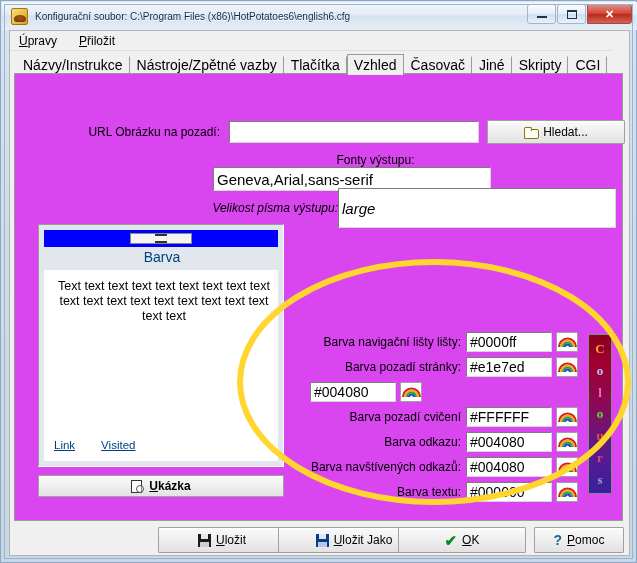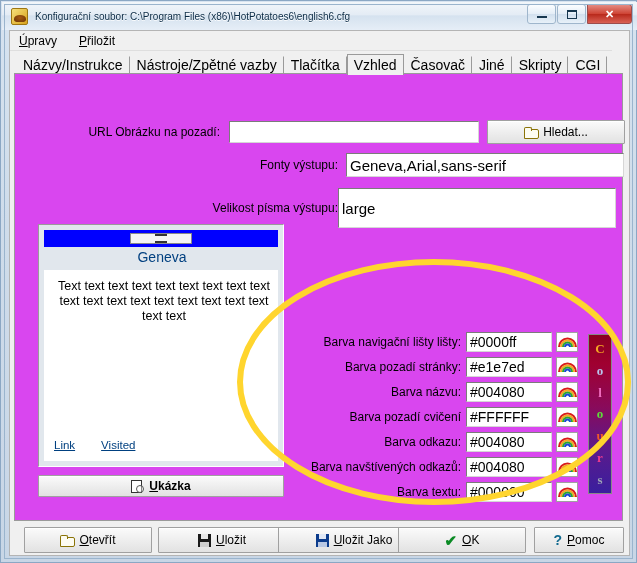--- a/index.html
+++ b/index.html
@@ -281,36 +281,36 @@
 
         <div class="row" style="left:40px; top:46px;">
           <div class="lbl" style="width:165px;">URL Obrázku na pozadí:</div>
           <div class="tbox" style="width:250px;height:22px;margin-left:9px;"></div>
           <div class="btn" style="width:138px;height:24px;margin-left:8px;">
             <span class="ico-folder"></span>
             <span>Hledat...</span>
           </div>
         </div>
 
-        <div class="row" style="left:190px; top:79px;">
+        <div class="row" style="left:190px; top:79px;flex-direction:column;">
           <div class="lbl" style="width:133px;">Fonty výstupu:</div>
           <div class="tbox" style="width:278px;height:24px;margin-left:8px;font-size:15px;">Geneva,Arial,sans-serif</div>
         </div>
 
-        <div class="row" style="left:190px; top:114px;">
+        <div class="row" style="left:190px; top:114px;font-style:italic;">
           <div class="lbl" style="width:133px;">Velikost písma výstupu:</div>
           <div class="tbox" style="width:278px;height:40px;font-size:15px;">large</div>
         </div>
       </div>
 
       <div class="preview">
         <div class="pv-nav">
           <div class="pv-navbtn"></div>
         </div>
-        <div class="pv-title">Geneva</div>
+        <div class="pv-title">Barva</div>
         <div class="pv-body">
           <div class="pv-text">Text text text text text text text text text text text text text text text text text text text text</div>
           <div class="pv-links">
             <span>Link</span>
             <span>Visited</span>
           </div>
         </div>
       </div>
 
       <div class="btn btn-ukazka">
@@ -340,21 +340,20 @@
             <svg width="19" height="12" viewBox="0 0 19 12">
                 <path d="M1 11 A8.5 8.5 0 0 1 18 11" fill="none" stroke="#d81b1b" stroke-width="2"></path>
                 <path d="M3 11 A6.5 6.5 0 0 1 16 11" fill="none" stroke="#f5a623" stroke-width="2"></path>
                 <path d="M5 11 A4.5 4.5 0 0 1 14 11" fill="none" stroke="#2aa52a" stroke-width="2"></path>
                 <path d="M7 11 A2.5 2.5 0 0 1 12 11" fill="none" stroke="#1a49d6" stroke-width="2"></path>
               </svg>
           </div>
         </div>
 
         <div class="crow">
-          <div class="lbl">Barva názvu:</div>
           <div class="tbox">#004080</div>
           <div class="rainbow">
             <svg width="19" height="12" viewBox="0 0 19 12">
                 <path d="M1 11 A8.5 8.5 0 0 1 18 11" fill="none" stroke="#d81b1b" stroke-width="2"></path>
                 <path d="M3 11 A6.5 6.5 0 0 1 16 11" fill="none" stroke="#f5a623" stroke-width="2"></path>
                 <path d="M5 11 A4.5 4.5 0 0 1 14 11" fill="none" stroke="#2aa52a" stroke-width="2"></path>
                 <path d="M7 11 A2.5 2.5 0 0 1 12 11" fill="none" stroke="#1a49d6" stroke-width="2"></path>
               </svg>
           </div>
         </div>
@@ -416,24 +415,20 @@
         <span style="color:#f5a623">C</span>
         <span style="color:#b9c6ef">o</span>
         <span style="color:#f06ec0">l</span>
         <span style="color:#5ede3a">o</span>
         <span style="color:#f05a28">u</span>
         <span style="color:#ef3b8e">r</span>
         <span style="color:#9aa0b5">s</span>
       </div>
 
       <div class="btnbar">
-        <div class="btn" style="left:8px; width:128px;">
-          <span class="ico-folder"></span>
-          <span><u>O</u>tevřít</span>
-        </div>
         <div class="btn" style="left:142px; width:128px;">
           <span class="ico-disk"></span>
           <span><u>U</u>ložit</span>
         </div>
         <div class="btn" style="left:262px; width:128px;padding-left:24px;">
           <span class="ico-disk blue"></span>
           <span><u>U</u>ložit Jako</span>
         </div>
         <div class="btn" style="left:382px; width:128px;">
           <span class="ico-check">✔</span>

